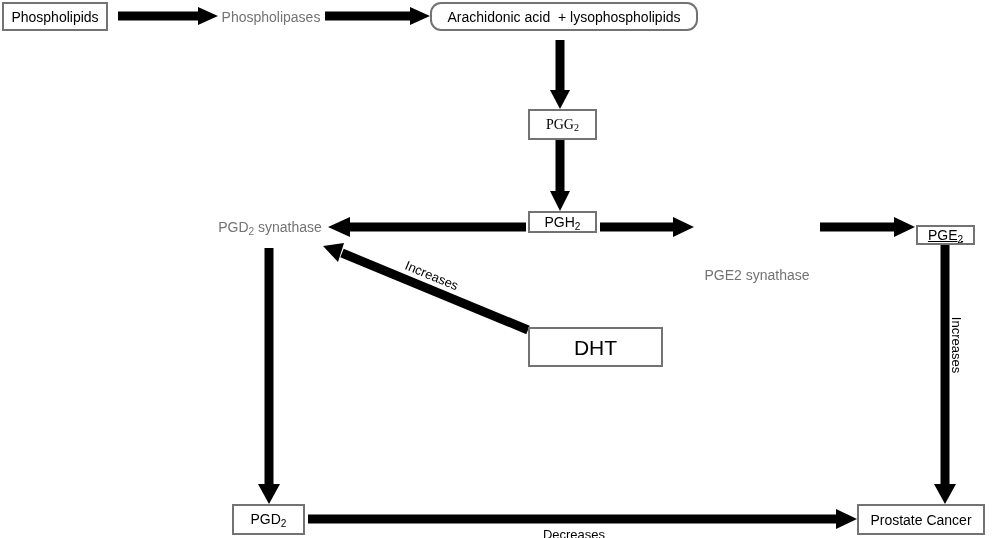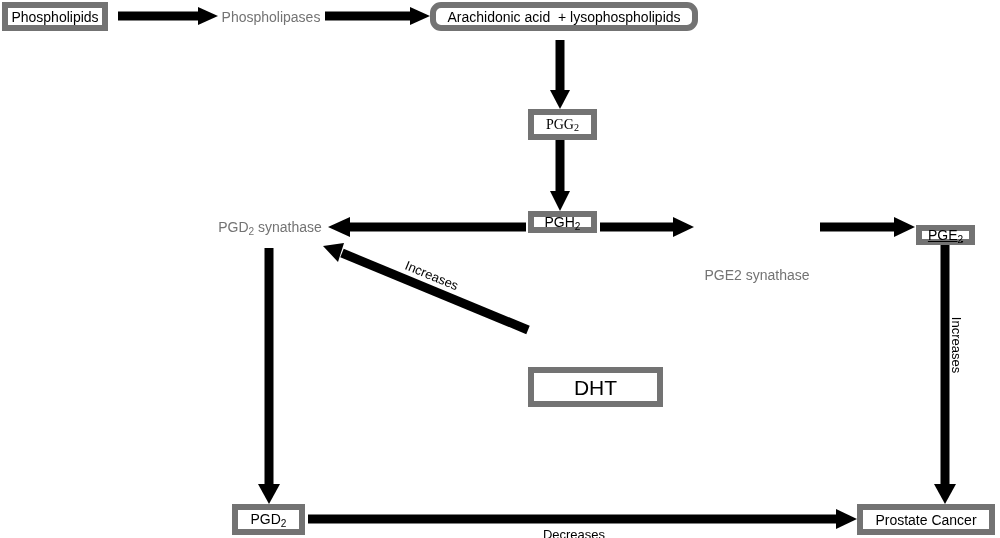--- a/index.html
+++ b/index.html
@@ -11,34 +11,33 @@
     position: relative;
     width: 1000px;
     height: 538px;
     background: #ffffff;
     font-family: "Liberation Sans", sans-serif;
     overflow: hidden;
   }
   .node {
     position: absolute;
     box-sizing: border-box;
-    border: 6px solid #737373;
+    border: 2px solid #737373;
     background: #ffffff;
     display: flex;
     align-items: center;
     justify-content: center;
     color: #000000;
     font-size: 14px;
     line-height: 1;
     white-space: pre;
     text-align: center;
   }
   .node.big {
     font-size: 21px;
-    margin-top: 40px;
   }
   .plain-label {
     position: absolute;
     color: #737373;
     font-size: 14px;
     line-height: 1;
     white-space: pre;
     display: flex;
     align-items: center;
     justify-content: center;
@@ -160,21 +159,21 @@
   </div>
 
   <div class="node big" style="left:528px; top:327px; width:135px; height:40px;">
     <span>DHT</span>
   </div>
 
   <div class="node" style="left:232px; top:504px; width:73px; height:31px;">
     <span><span>PGD</span><sub>2</sub></span>
   </div>
 
-  <div class="node" style="left:857px; top:504px; width:138px; height:31px;">
+  <div class="node" style="left:857px; top:504px; width:128px; height:31px;">
     <span>Prostate Cancer</span>
   </div>
 
   <div class="plain-label" style="left:215px; top:4px; width:112px; height:26px;">
     <span>Phospholipases</span>
   </div>
 
   <div class="plain-label" style="left:215px; top:214px; width:110px; height:26px;">
     <span><span>PGD</span><sub>2</sub><span> synathase</span></span>
   </div>

